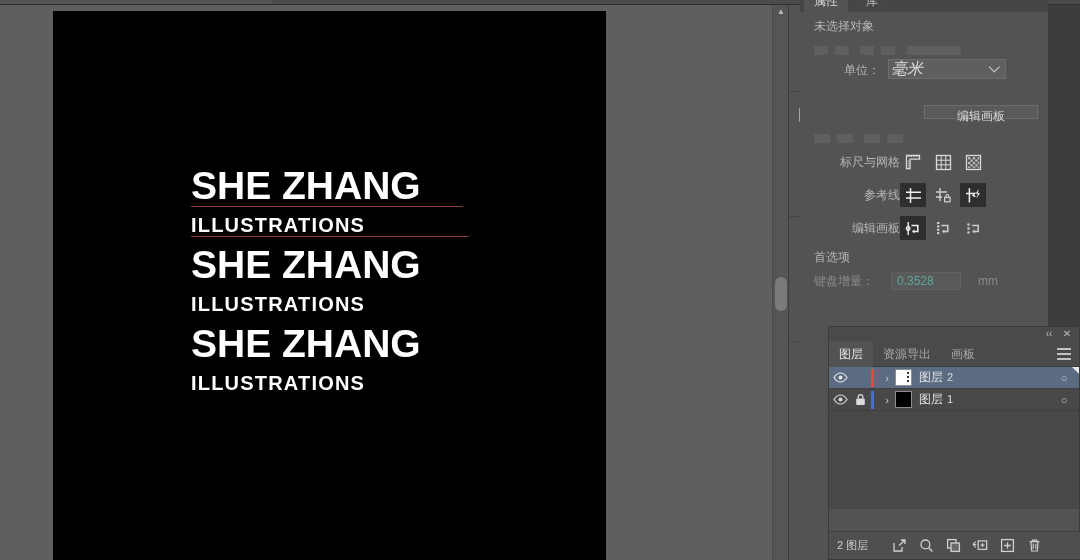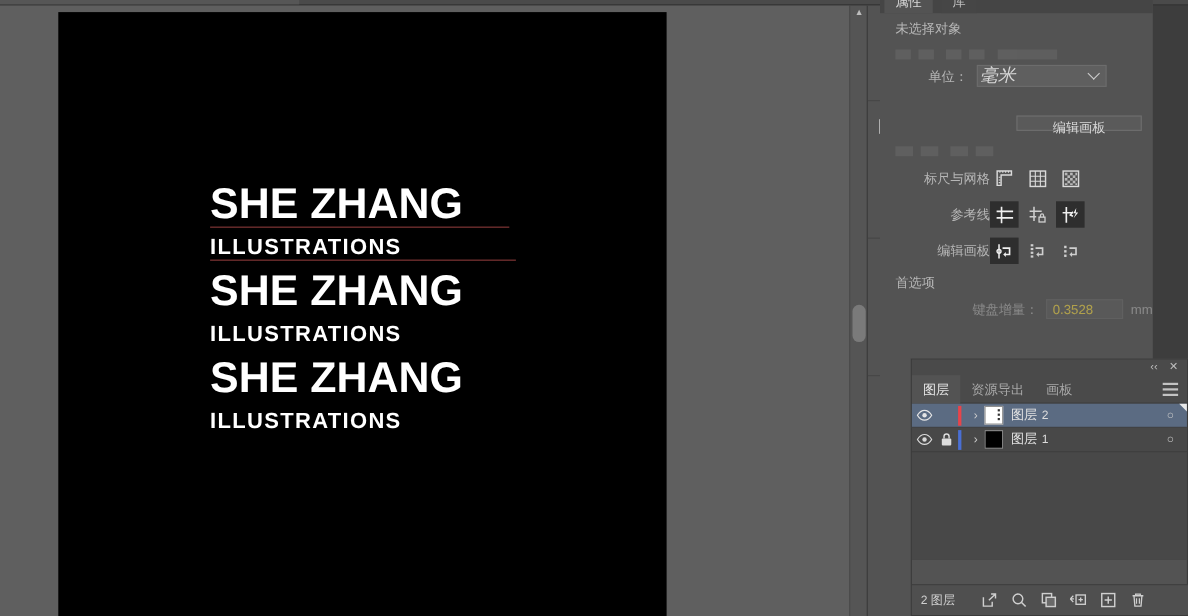--- a/index.html
+++ b/index.html
@@ -151,25 +151,25 @@
   .icon-row { display: flex; align-items: center; margin: 9px 0 0 14px; }
   .icon-row .prop-label { width: 86px; text-align: right; padding-right: 0; }
   .ibtn {
     width: 26px; height: 24px; margin-right: 4px;
     display: flex; align-items: center; justify-content: center;
   }
   .ibtn.on { background: #2e2e2e; }
 
   .pref-row {
     display: flex; align-items: center; margin: 4px 0 0 14px;
-    opacity: .55; color: #b6b6b6; font-size: 12px; justify-content: flex-end;
+    opacity: .55; color: #b6b6b6; font-size: 12px;
   }
   .pref-val {
     background: #5f5f5f; border: 1px solid #6c6c6c; height: 18px;
-    width: 70px; margin: 0 7px; color: #fde047; font-size: 12px;
+    width: 70px; margin: 0 17px; color: #5eead4; font-size: 12px;
     display: flex; align-items: center; padding: 0 5px;
   }
 
   
   .layers {
     position: absolute; left: 828px; top: 326px; width: 252px; height: 234px;
     background: #535353; border: 1px solid #3b3b3b;
   }
   .layers-titlebar {
     position: relative; height: 14px; background: #4a4a4a;

